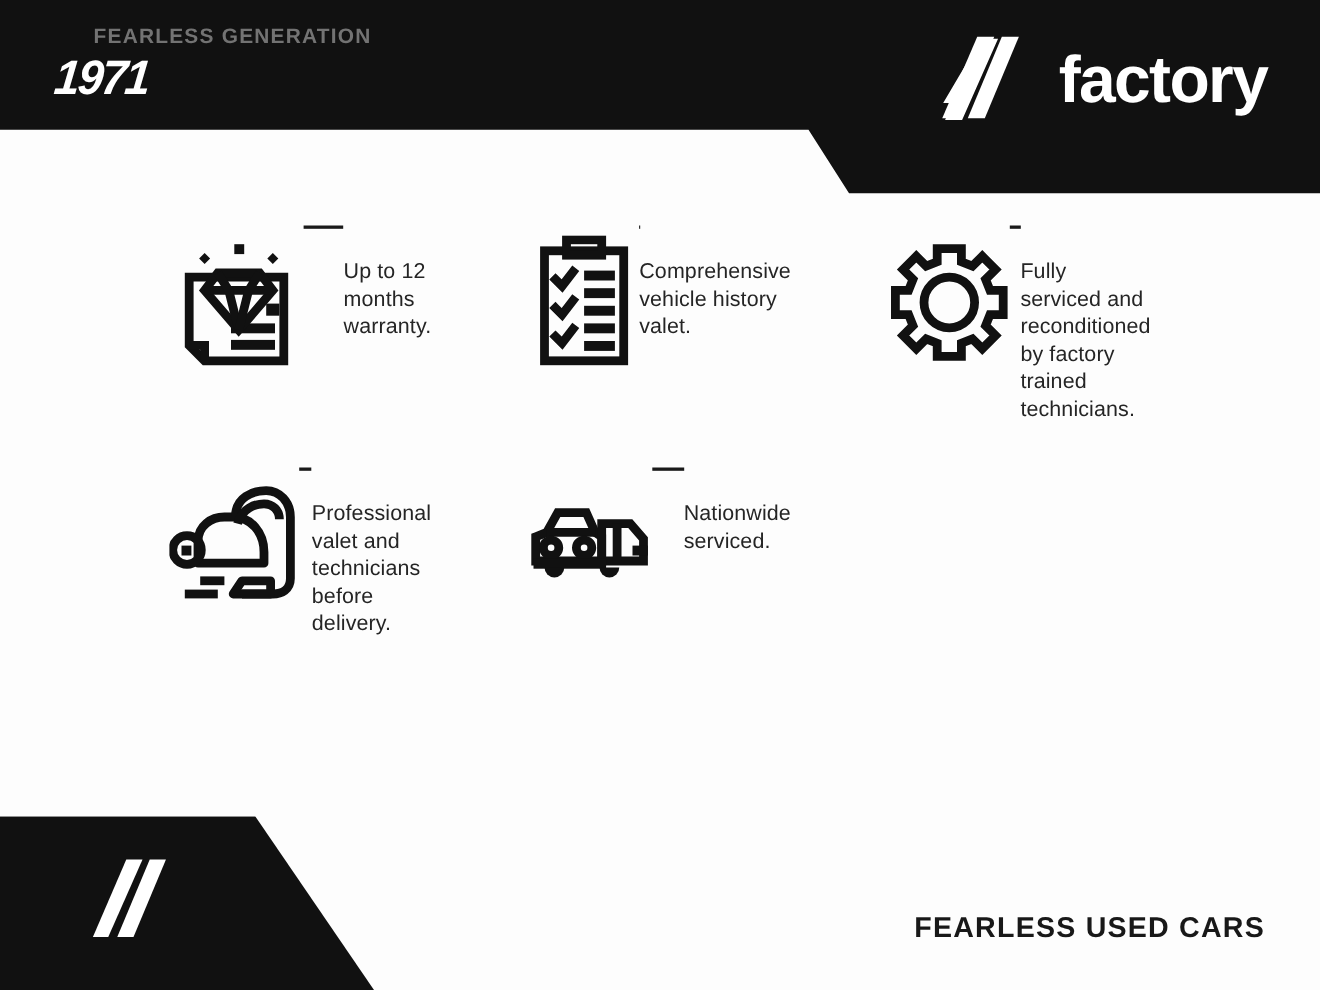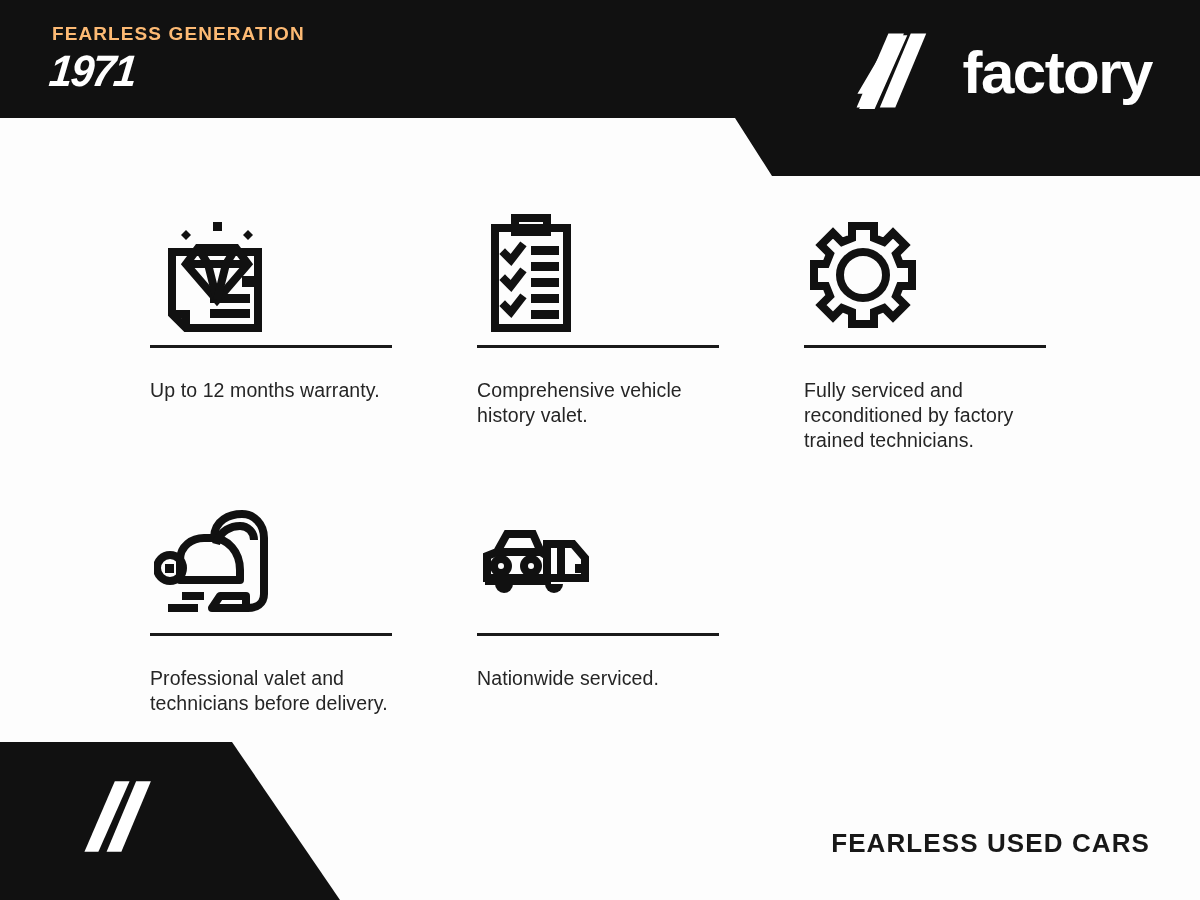--- a/index.html
+++ b/index.html
@@ -37,27 +37,28 @@
     clip-path: polygon(0 0, 1200px 0, 1200px 176px, 772px 176px, 735px 118px, 0 118px);
   }
 
   .fearless-block {
     position: absolute;
     left: 52px;
     top: 24px;
     width: 420px;
   }
   .fearless-text {
-    color: #fdba74;
+    color: #737373;
     font-size: 19px;
     font-weight: bold;
     letter-spacing: 1.1px;
     line-height: 1;
     font-family: "Liberation Sans", sans-serif;
     white-space: nowrap;
+    margin-left: 33px;
   }
   .year-text {
     margin-top: 6px;
     color: #ffffff;
     font-size: 44px;
     font-weight: bold;
     font-style: italic;
     letter-spacing: -2px;
     line-height: 1;
     font-family: "Liberation Sans", sans-serif;
@@ -98,21 +99,21 @@
     width: 900px;
   }
   .feature-row {
     display: flex;
     align-items: flex-start;
   }
   .feature-cell {
     width: 242px;
     margin-right: 85px;
     display: flex;
-    flex-direction: column;
+    flex-direction: row;
   }
   .feature-cell:last-child { margin-right: 0; }
 
   .feature-icon-box {
     height: 140px;
     display: flex;
     align-items: center;
     justify-content: flex-start;
     padding-left: 4px;
     box-sizing: border-box;

